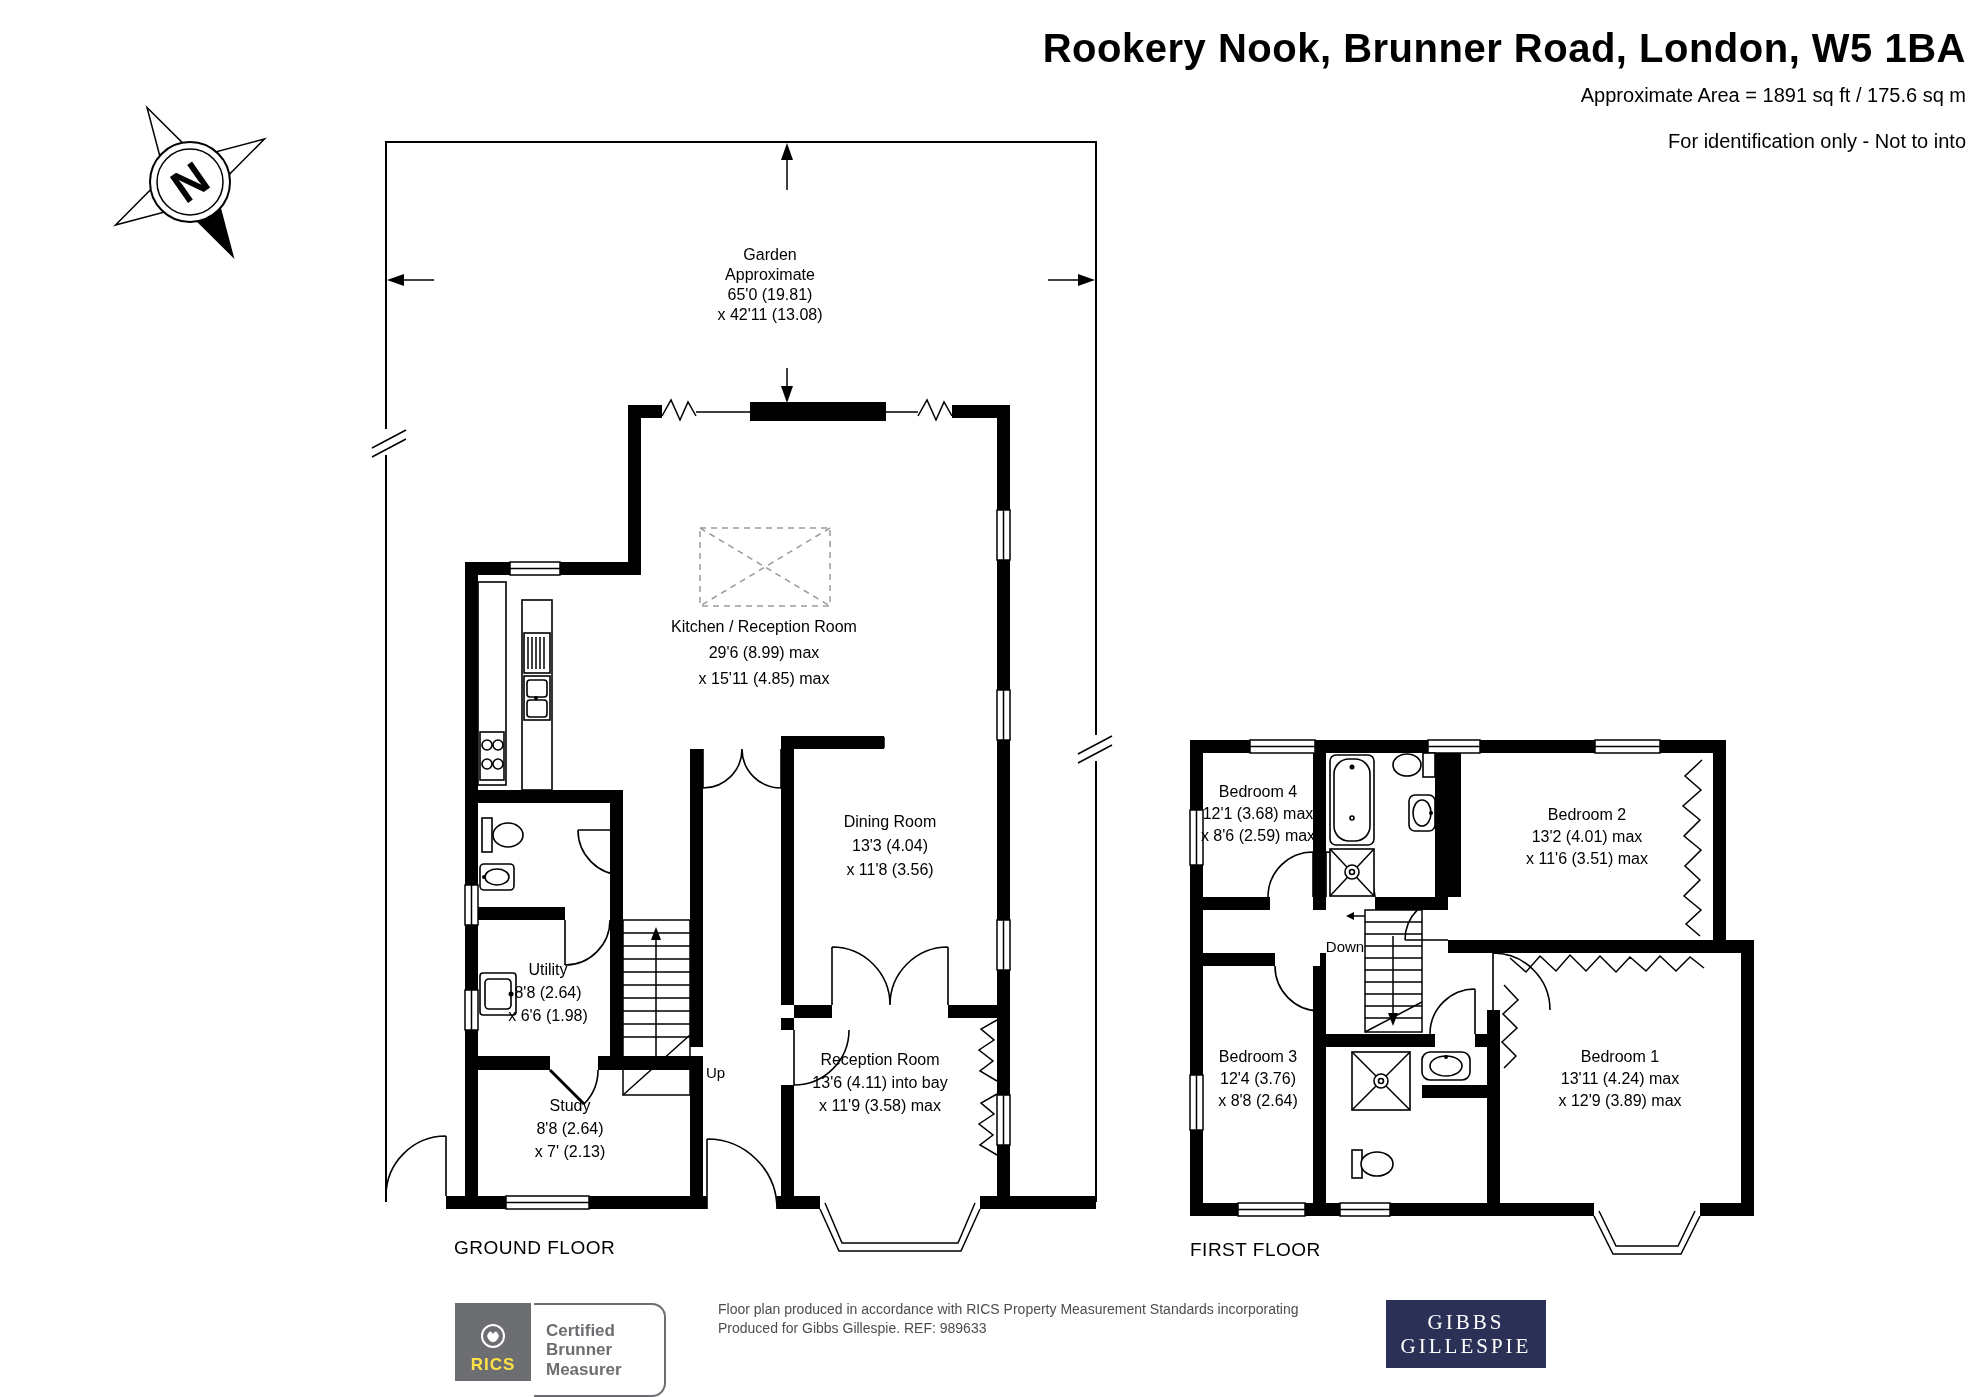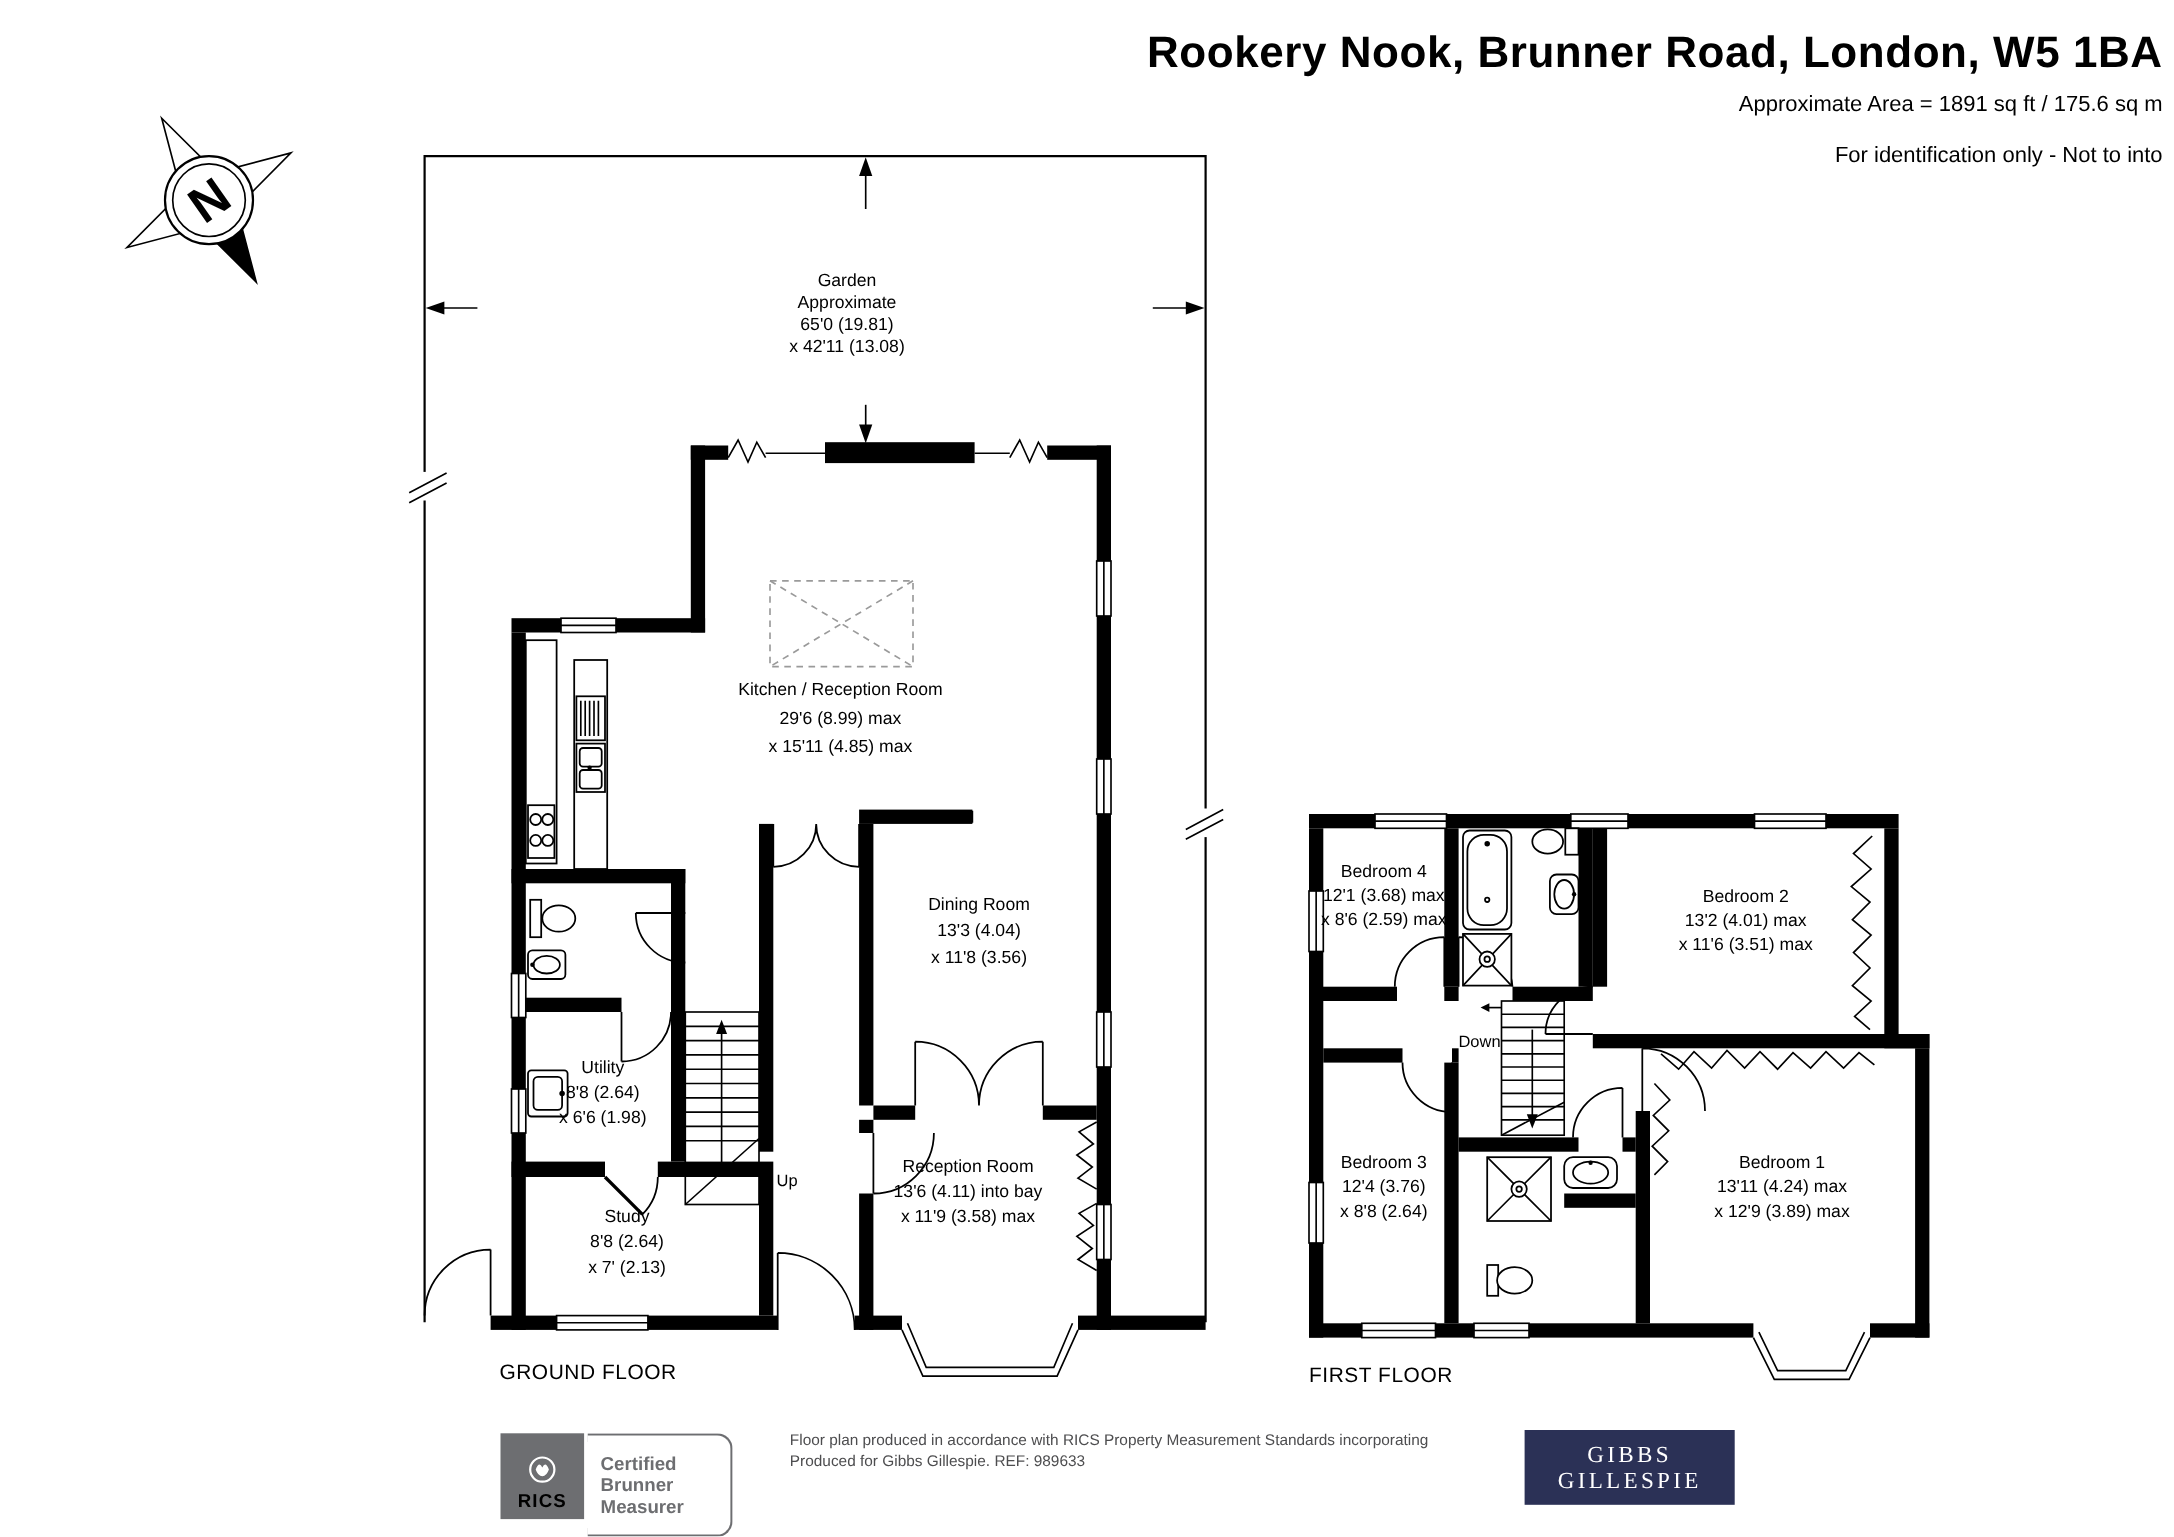--- a/index.html
+++ b/index.html
@@ -18,28 +18,28 @@
   .fix{fill:#fff;stroke:#000;stroke-width:1.6;}
   .dash{stroke-dasharray:6 5;stroke:#9a9a9a;}
   .arrow{fill:#000;}
   .lbl{font-family:"Liberation Sans",sans-serif;font-size:16px;fill:#000;text-anchor:middle;}
   .lbls{font-family:"Liberation Sans",sans-serif;font-size:15px;fill:#000;}
   .floorlbl{font-family:"Liberation Sans",sans-serif;font-size:19px;fill:#000;letter-spacing:0.5px;}
   
   .rics-wrap{position:absolute;left:455px;top:1303px;display:flex;align-items:stretch;}
   .rics-sq{width:76px;height:78px;background:#6d6e71;display:flex;flex-direction:column;
            align-items:center;justify-content:flex-end;padding-bottom:6px;box-sizing:border-box;}
-  .rics-brand{color:#000000;font-weight:bold;font-size:17px;letter-spacing:1px;}
+  .rics-brand{color:#fde047;font-weight:bold;font-size:17px;letter-spacing:1px;}
   .cert-box{width:132px;height:94px;box-sizing:border-box;border:2.5px solid #6d6e71;
             border-left:none;border-radius:0 14px 14px 0;margin-left:3px;
             display:flex;flex-direction:column;justify-content:center;padding-left:12px;}
   .cert-box span{color:#6d6e71;font-weight:bold;font-size:17px;line-height:1.15;}
   .disclaimer{position:absolute;left:672px;top:1300px;width:720px;font-size:14px;
               line-height:1.36;color:#4d4d4f;margin-left:46px;}
-  .agent-box{position:absolute;left:1386px;top:1300px;width:191px;height:68px;background:#2b3156;
+  .agent-box{position:absolute;left:1386px;top:1300px;width:160px;height:68px;background:#2b3156;
              display:flex;flex-direction:column;align-items:center;justify-content:center;}
   .agent-box span{color:#fff;font-family:"Liberation Serif",serif;font-size:21px;letter-spacing:3px;line-height:1.15;}
 </style>
 </head>
 <body>
 
 <div class="page">
 
   <div class="hdr-title">Rookery Nook, Brunner Road, London, W5 1BA</div>
   <div class="hdr-area">Approximate Area = 1891 sq ft / 175.6 sq m</div>

